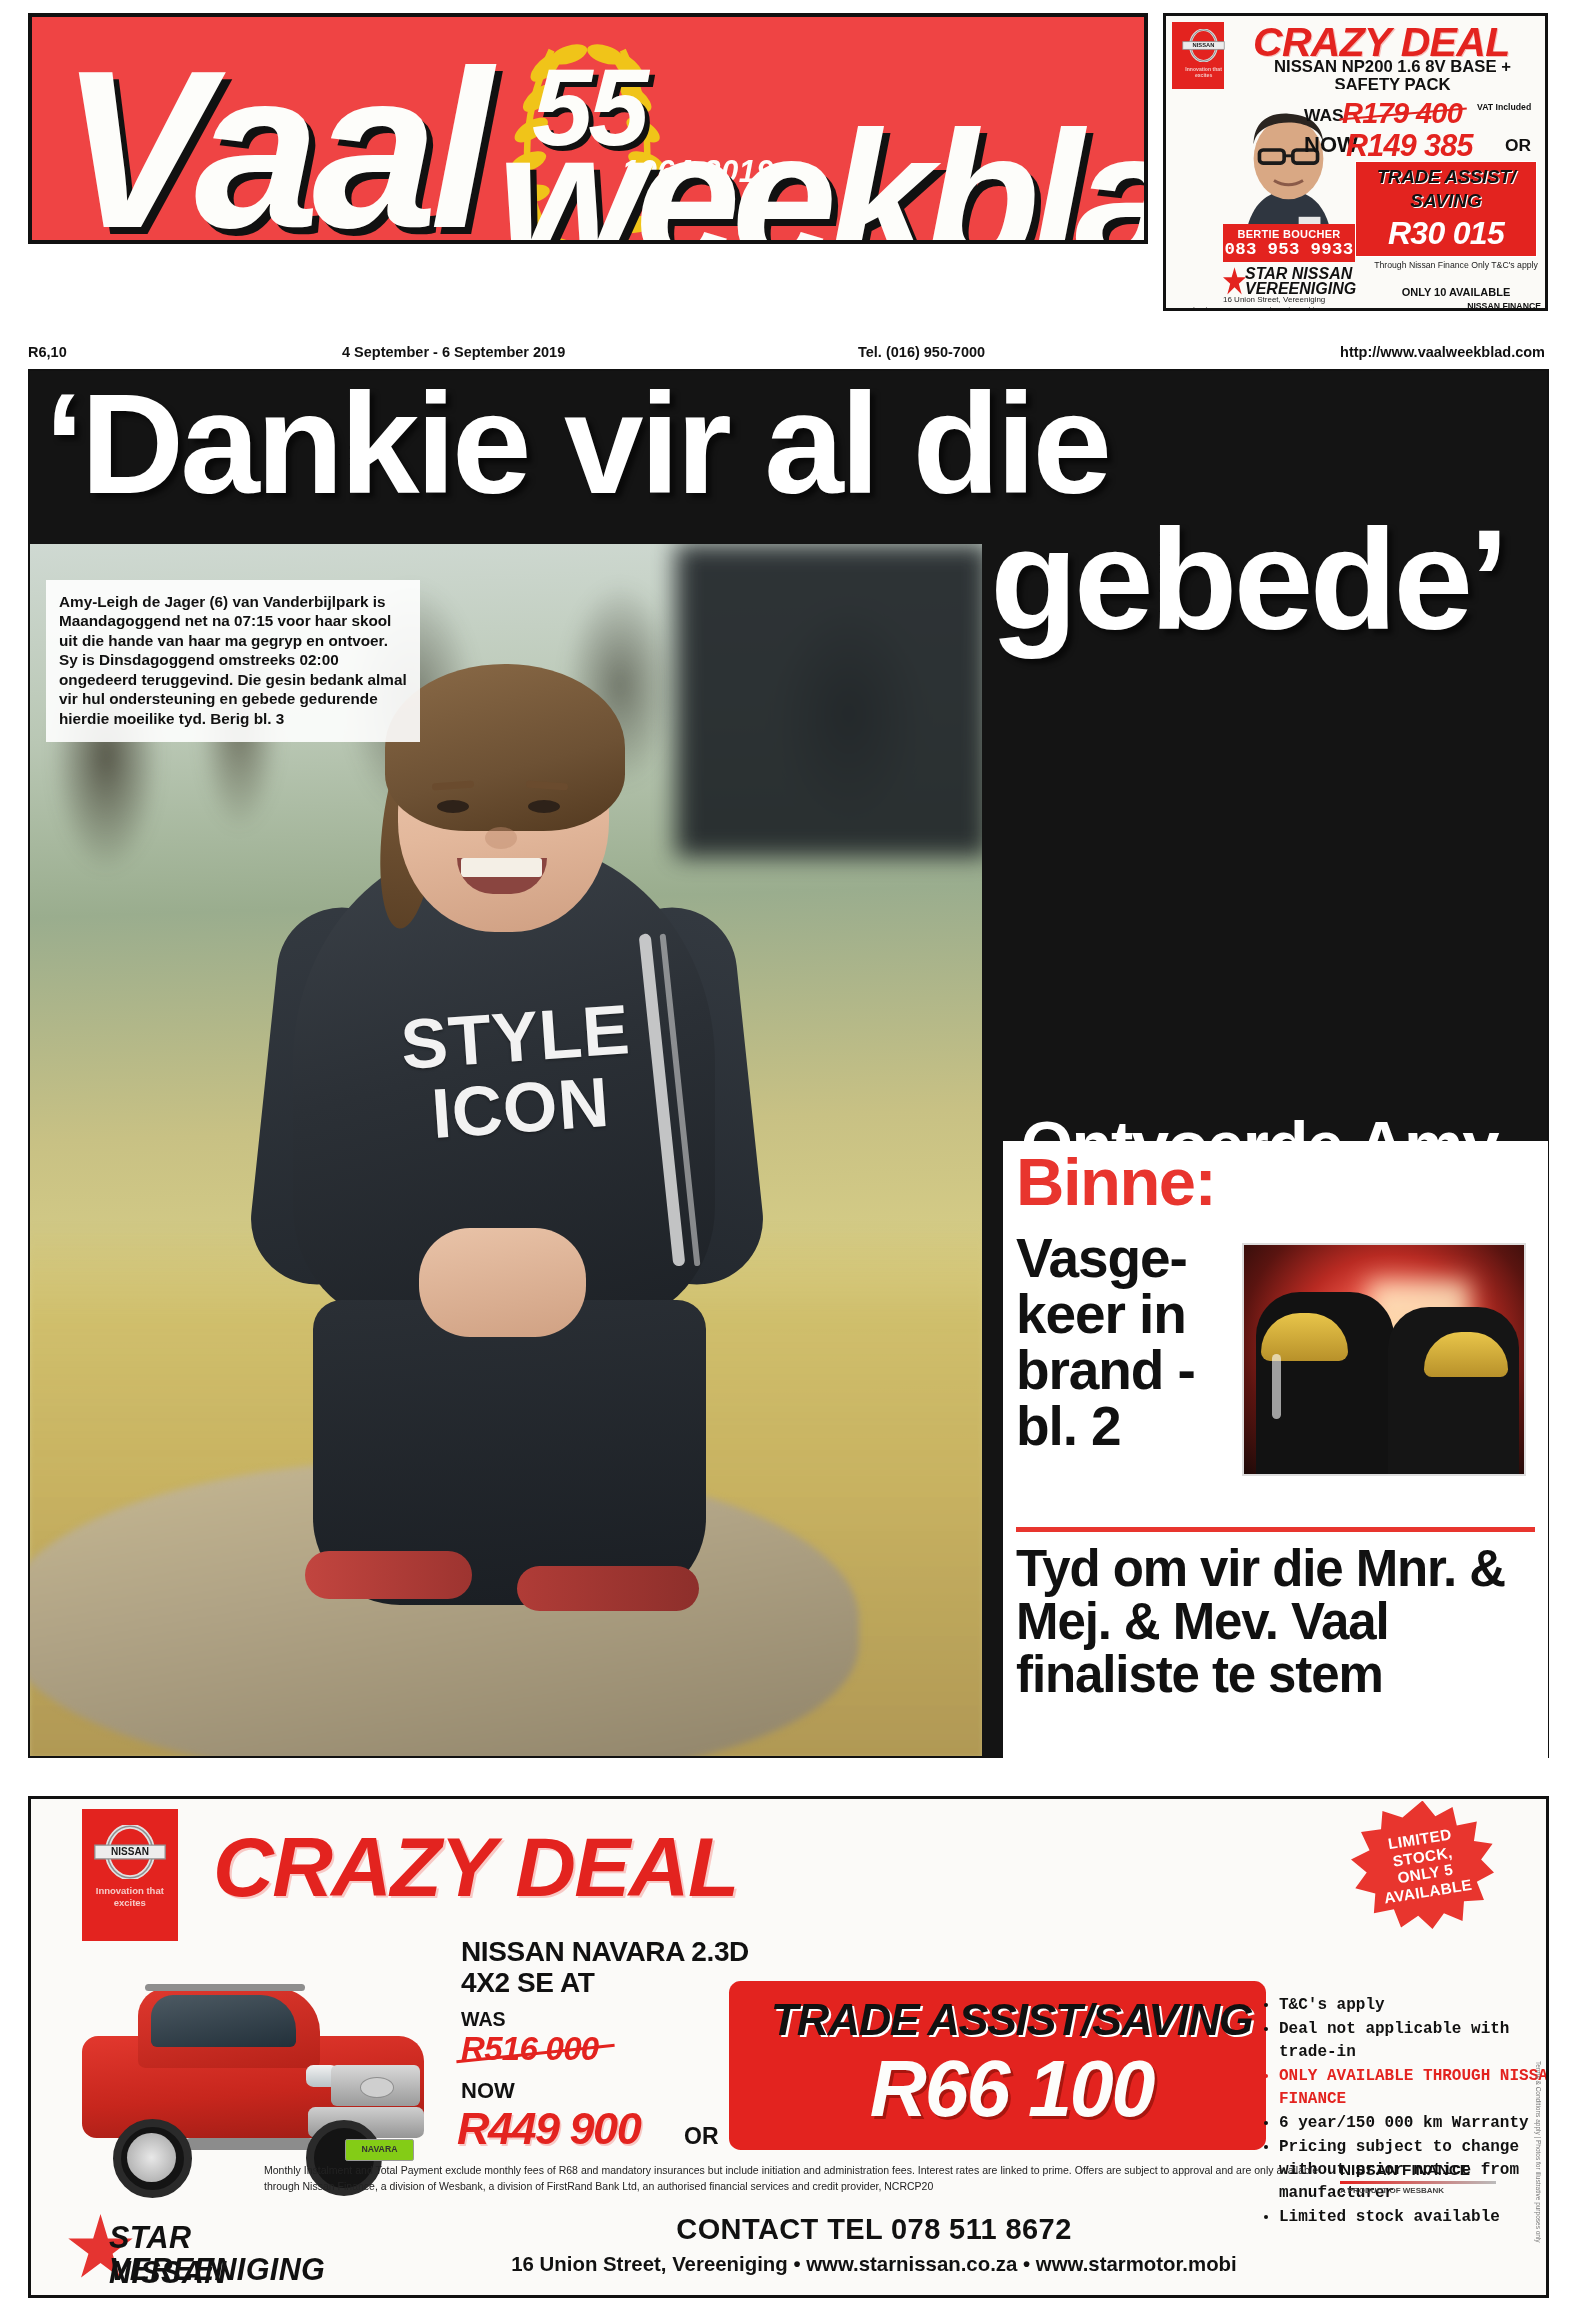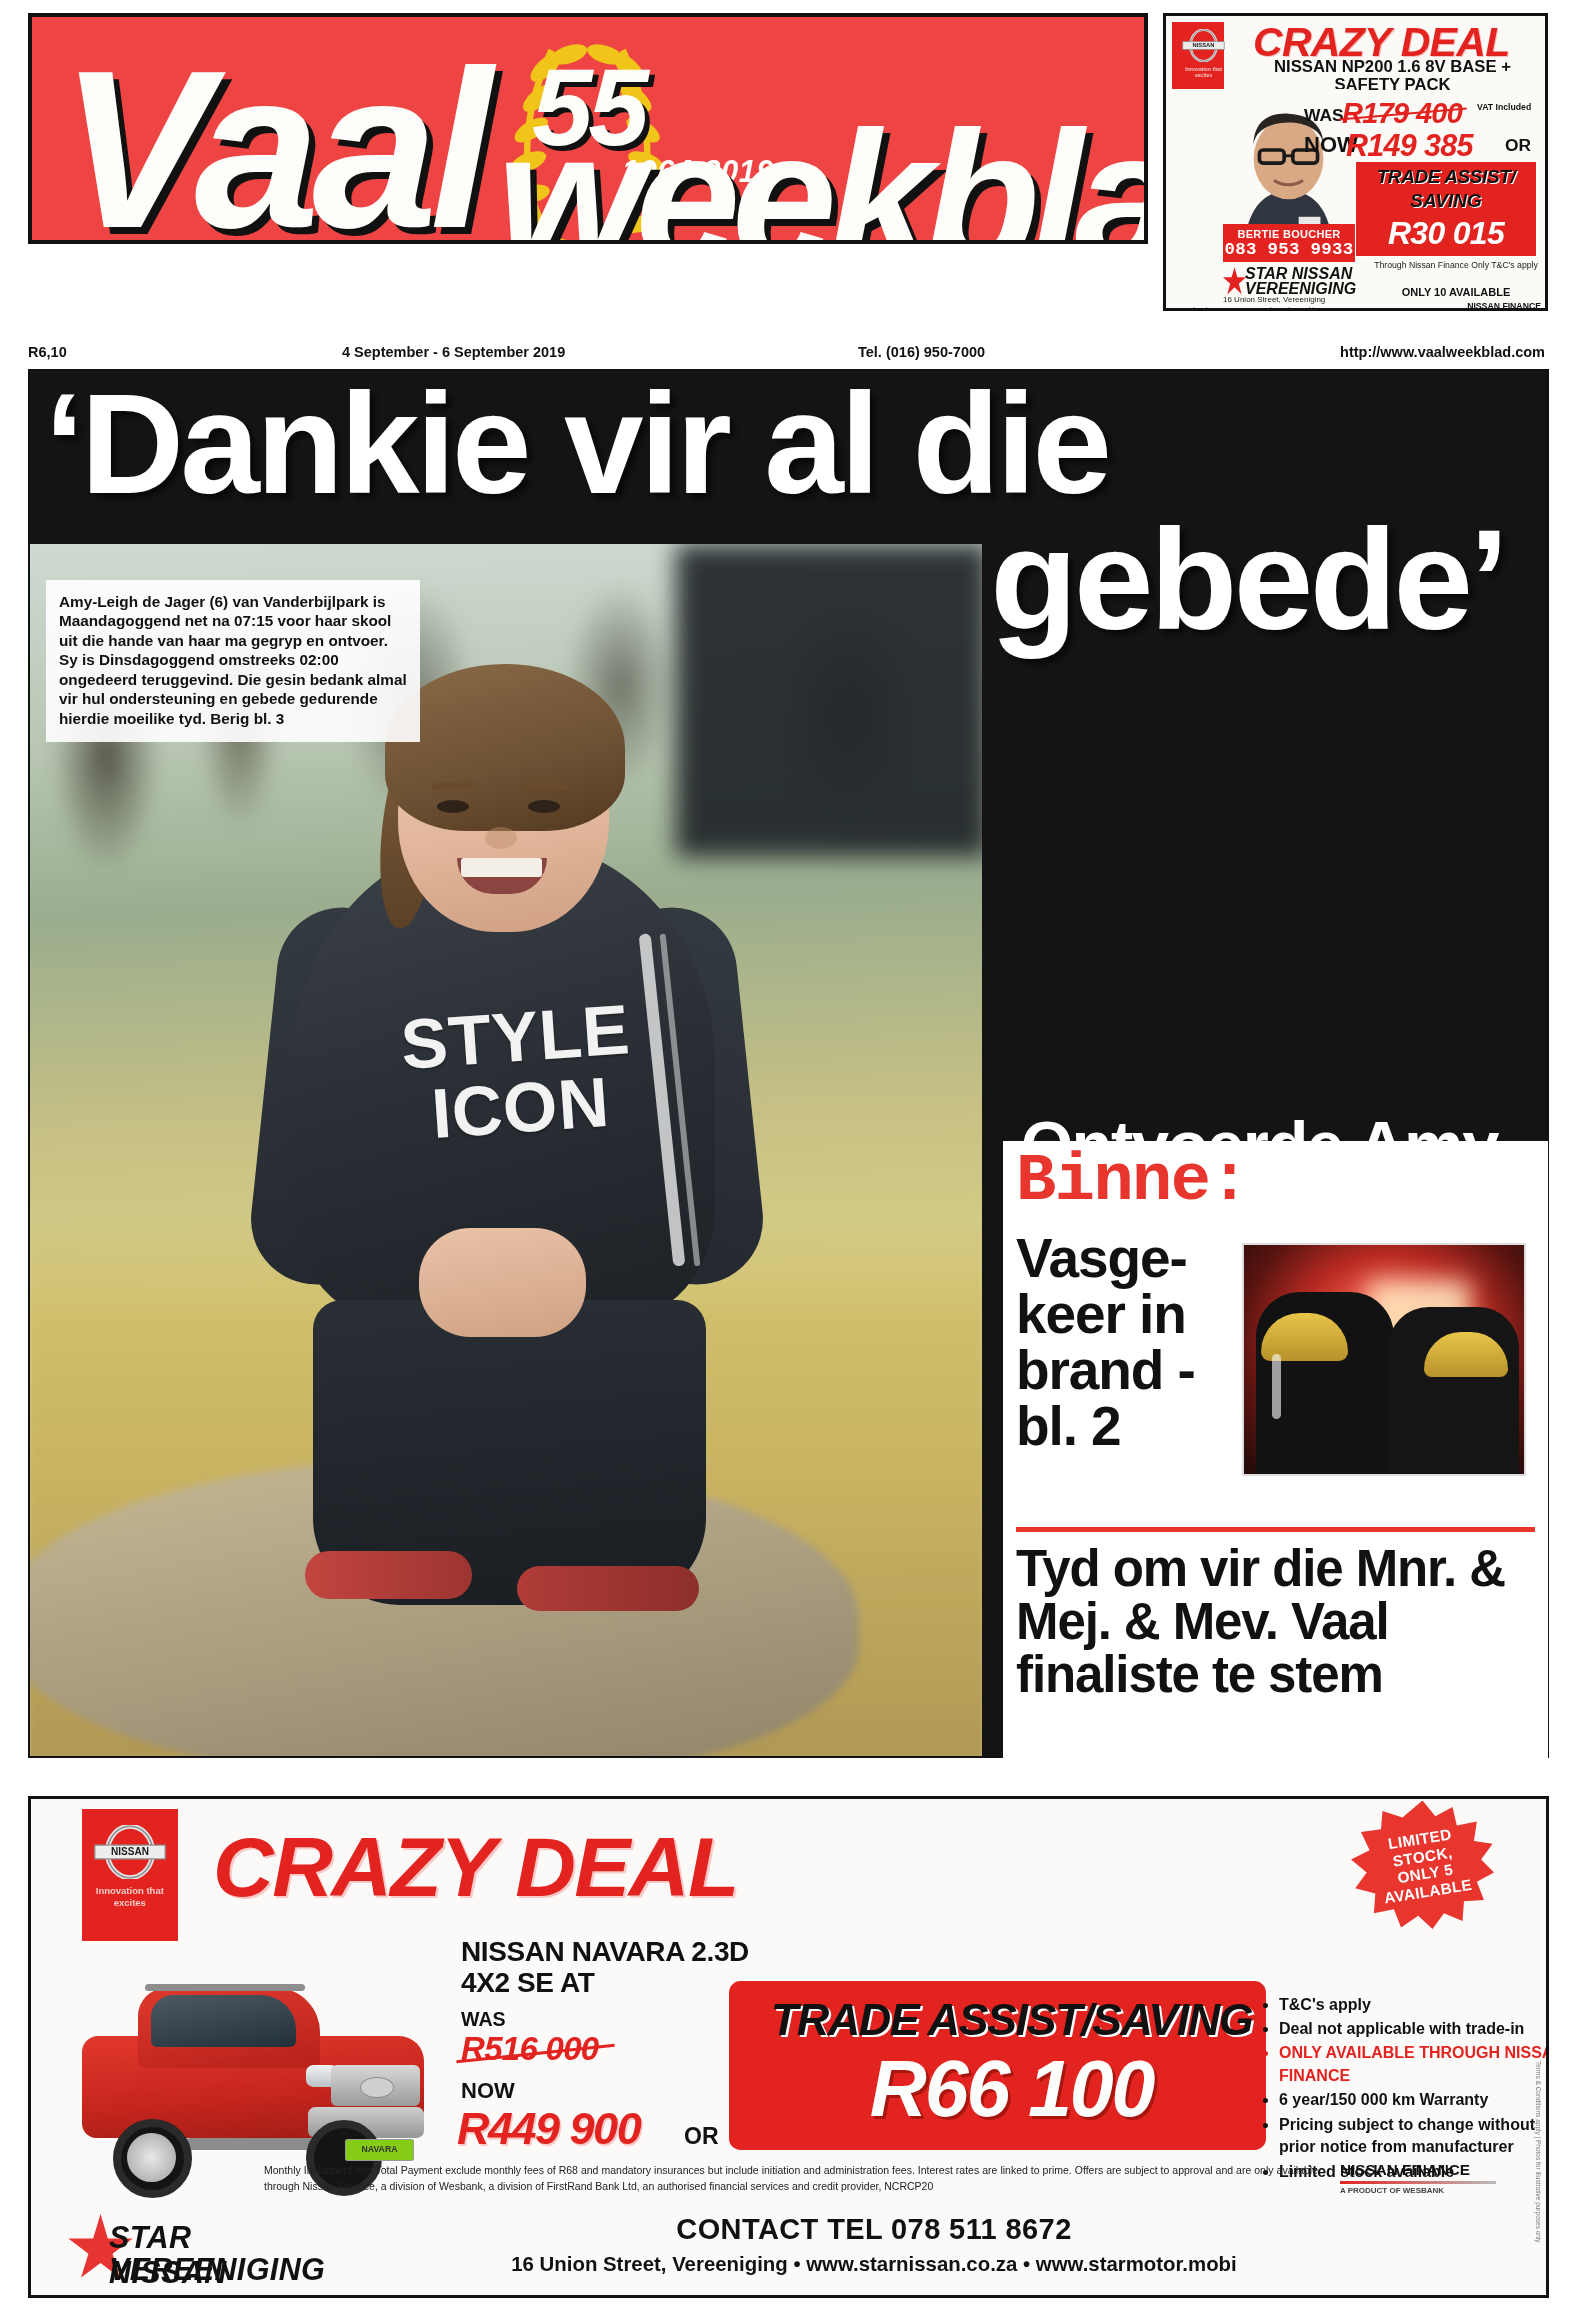--- a/index.html
+++ b/index.html
@@ -123,21 +123,21 @@
   
   .caption{position:absolute;left:16px;top:209px;width:348px;padding:11.6px 13px 13px 13px;
            background:rgba(255,255,255,.9);z-index:7;color:#111;font-size:15.3px;font-weight:bold;line-height:1.28;}
 
   
   .rail{position:absolute;right:0px;top:0px;width:539px;height:100%;z-index:5;}
   .rail-deck{position:absolute;left:13px;top:740px;width:509px;color:#fff;font-weight:bold;font-size:67px;line-height:1.0;letter-spacing:-1.5px;}
 
   
   .binne{position:absolute;left:1003px;top:1141px;width:545px;height:617px;background:#ffffff;z-index:9;padding:0 13px;box-sizing:border-box;}
-  .binne-title{font-size:67px;font-weight:bold;color:#e8352e;letter-spacing:-1.5px;line-height:1;padding-top:7.3px;font-family:Liberation Mono, monospace;}
+  .binne-title{font-size:67px;font-weight:bold;color:#e8352e;letter-spacing:-1.5px;line-height:1;padding-top:7.3px;}
   .binne-row{position:relative;margin-top:14.5px;height:291px;}
   .binne-kicker{position:absolute;left:0;top:0;width:240px;font-size:55px;font-weight:bold;color:#111;line-height:1.02;letter-spacing:-1.1px;}
   .binne-thumb{position:absolute;right:8.7px;top:13px;width:284px;height:233px;border:2.2px solid #ddd;box-sizing:border-box;overflow:hidden;background:#1a1012;}
   .bt-bg{position:absolute;inset:0;background:radial-gradient(ellipse at 52% 42%,#ffb199 0%,#f0584a 24%,#b82a22 46%,#5a1410 72%,#1d0a08 100%);}
   .bt-glow{position:absolute;left:44%;top:16%;width:102px;height:167px;background:linear-gradient(180deg,#fff4d0,#ffb15e);filter:blur(11.6px);opacity:.85;}
   .bt-f1{position:absolute;left:4%;bottom:0;width:138px;height:182px;border-radius:44px 44px 0 0;background:#121212;}
   .bt-f1h{position:absolute;left:6%;top:30%;width:87px;height:48px;border-radius:44px 44px 10.2px 10.2px;background:linear-gradient(180deg,#e8c54a,#b8912a);}
   .bt-f2{position:absolute;right:2%;bottom:0;width:131px;height:167px;border-radius:41px 41px 0 0;background:#151515;}
   .bt-f2h{position:absolute;right:6%;top:38%;width:84px;height:45px;border-radius:42px 42px 8.7px 8.7px;background:linear-gradient(180deg,#e8c54a,#b8912a);}
   .bt-f3{position:absolute;left:42%;bottom:0;width:87px;height:116px;border-radius:29px 29px 0 0;background:#1b1b1b;}
@@ -186,21 +186,21 @@
 
   .ba-star{position:absolute;left:1320px;top:1.5px;width:153px;height:138px;}
   .starburst{position:absolute;left:0;top:0;width:143px;height:131px;background:#e8352e;
     clip-path:polygon(50% 0%,59% 12%,71% 5%,74% 19%,88% 16%,86% 31%,99% 33%,91% 45%,100% 55%,88% 62%,93% 76%,79% 77%,78% 92%,65% 86%,57% 98%,47% 88%,35% 97%,30% 83%,16% 86%,17% 71%,3% 67%,11% 55%,0% 45%,13% 38%,7% 24%,21% 22%,22% 8%,36% 13%);}
   .sb-text{position:absolute;left:22px;top:29px;width:102px;text-align:center;color:#fff;font-size:15.3px;font-weight:bold;
            line-height:1.16;transform:rotate(-9deg);letter-spacing:0.4px;}
 
   .ba-bullets{position:absolute;left:1229px;top:195px;width:305px;font-size:16px;font-weight:bold;color:#111;line-height:1.42;}
   .ba-bullets li{margin-bottom:1.5px;}
   .ba-bullets li.redtext{color:#e3231f;}
-  .ba-bullets ul{margin:0;padding-left:19px;}
+  .ba-bullets ul{margin:0;padding-left:19px;font-family:Liberation Mono, monospace;}
 
   .ba-fine{position:absolute;left:233px;top:364px;width:1054px;font-size:10.5px;color:#222;line-height:1.5;text-align:justify;}
   .ba-nf{position:absolute;left:1309px;top:362px;width:189px;text-align:left;}
   .ba-nf .a{font-size:15.3px;font-weight:bold;color:#111;}
   .ba-nf .rule{height:2.9px;background:linear-gradient(90deg,#e3231f,#bbb);margin:2.2px 0 2.2px 0;width:156px;}
   .ba-nf .b{font-size:8px;color:#444;font-weight:bold;}
   .ba-vert2{position:absolute;right:4.4px;top:262px;font-size:6.5px;color:#777;writing-mode:vertical-rl;}
 
   .ba-starlogo{position:absolute;left:36px;top:412px;width:240px;height:80px;}
   .bsl-star{position:absolute;left:0;top:2.9px;width:67px;height:70px;background:#e3231f;

